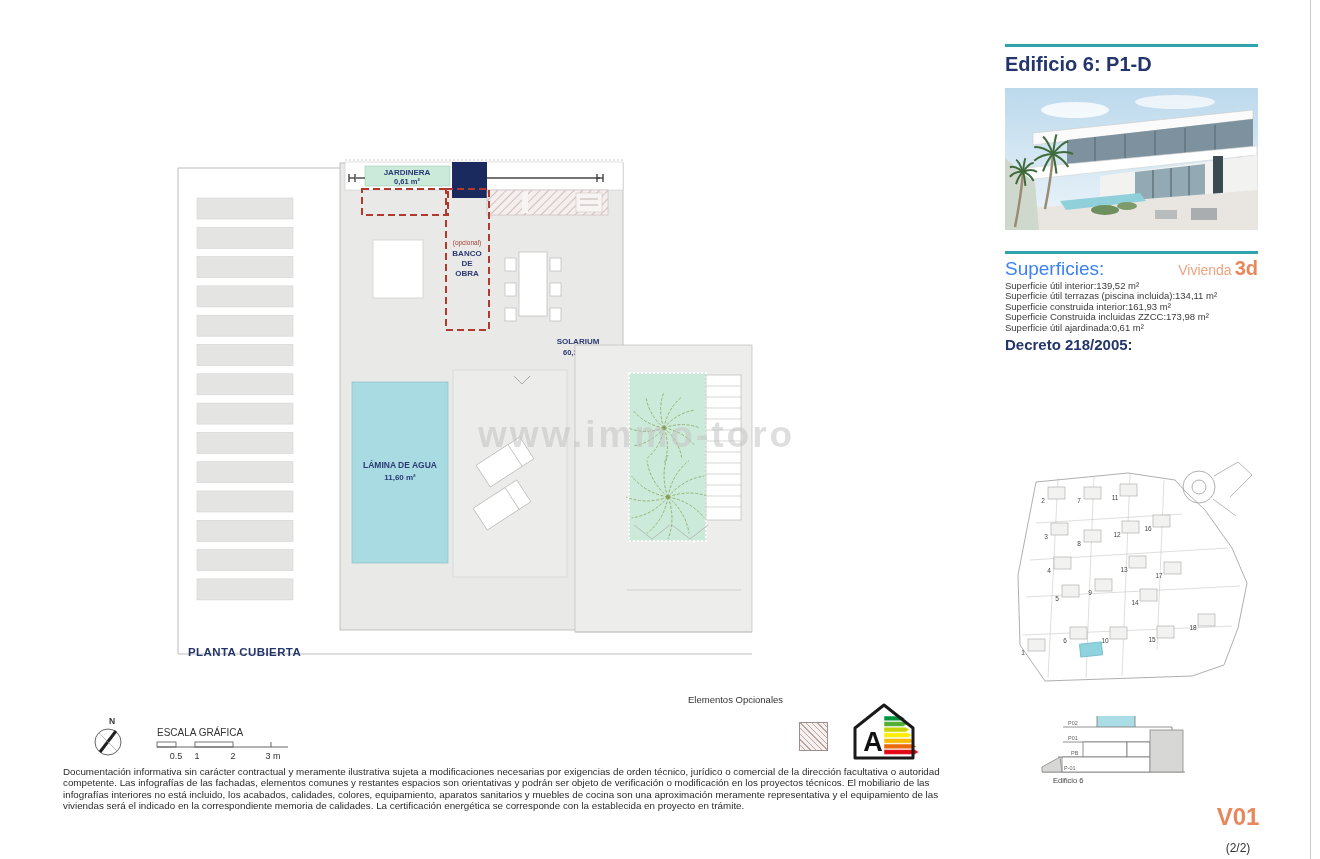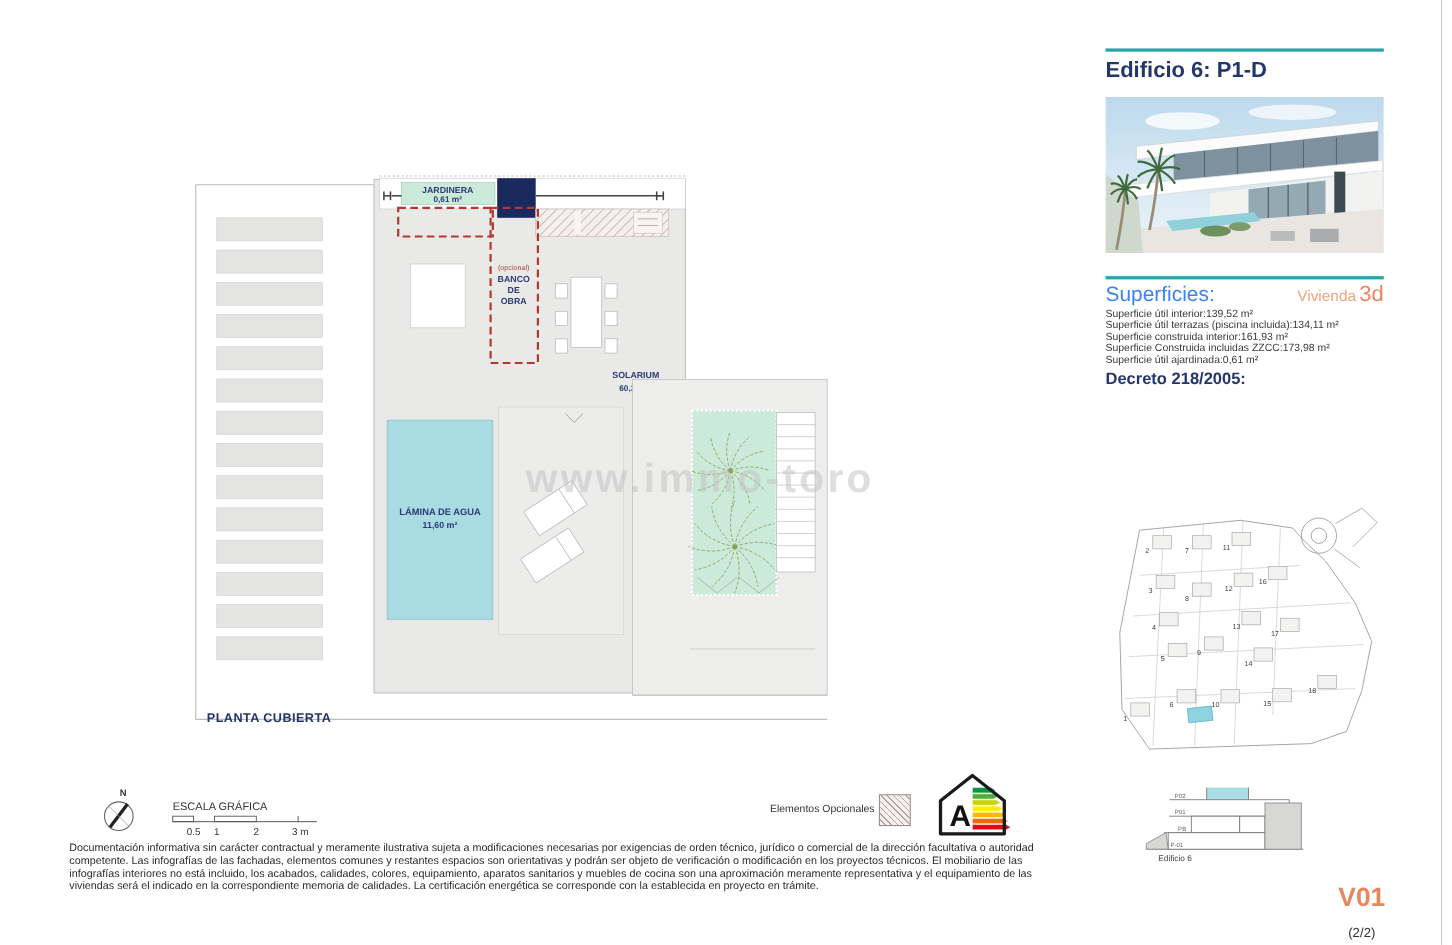--- a/index.html
+++ b/index.html
@@ -6,31 +6,31 @@
   .page{position:relative;width:1320px;height:859px;background:#ffffff;
         font-family:"Liberation Sans",sans-serif;overflow:hidden;}
   .abs{position:absolute;}
   svg text{font-family:"Liberation Sans",sans-serif;}
   
   .rule{position:absolute;height:3px;background:#2FA3AB;width:253px;left:1005px;}
   .panel-title{position:absolute;left:1005px;top:53px;font-size:20px;font-weight:bold;color:#23356B;}
   .sup-head{position:absolute;left:1005px;top:257px;width:253px;display:flex;align-items:baseline;justify-content:space-between;}
   .sup-title{font-size:19px;font-weight:normal;color:#3b82f6;}
   .viv{color:#F0A37D;font-size:14px;}
-  .viv b{color:#E8875B;font-size:20px;font-weight:normal;margin-left:3px;}
+  .viv b{color:#E8875B;font-size:20px;font-weight:bold;margin-left:3px;}
   .rows{position:absolute;left:1005px;width:250px;}
   .row{display:flex;font-size:9.5px;color:#3a3a3a;line-height:10.4px;}
   .dec-title{position:absolute;left:1005px;top:336px;font-size:15px;font-weight:bold;color:#23356B;}
   .v01{position:absolute;left:1198px;top:803px;width:80px;text-align:center;font-size:24px;font-weight:bold;color:#E8875B;}
   .pg{position:absolute;left:1198px;top:841px;width:80px;text-align:center;font-size:12px;color:#333;}
   .page-border{position:absolute;left:1310px;top:0;width:1px;height:859px;background:#c9c9c9;}
   
   .legal{position:absolute;left:63px;top:766px;width:906px;font-size:9.8px;line-height:11.4px;color:#2b2b2b;}
   .legal p{margin:0 0 11px 0;}
-  .legend{position:absolute;left:688px;top:730px;font-size:9.5px;color:#333;margin-left:12px;}
+  .legend{position:absolute;left:688px;top:694px;font-size:9.5px;color:#333;}
   .swatch{position:absolute;left:799px;top:722px;width:27px;height:27px;border:1px solid #9a8f8c;
           background:repeating-linear-gradient(45deg,#f6f1f0 0 3px,#b9a49e 3px 4px);}
 </style>
 </head>
 <body>
 
 <div class="page">
 
   <svg class="abs" style="left:0;top:0" width="970" height="770" viewBox="0 0 970 770">
     <defs>

